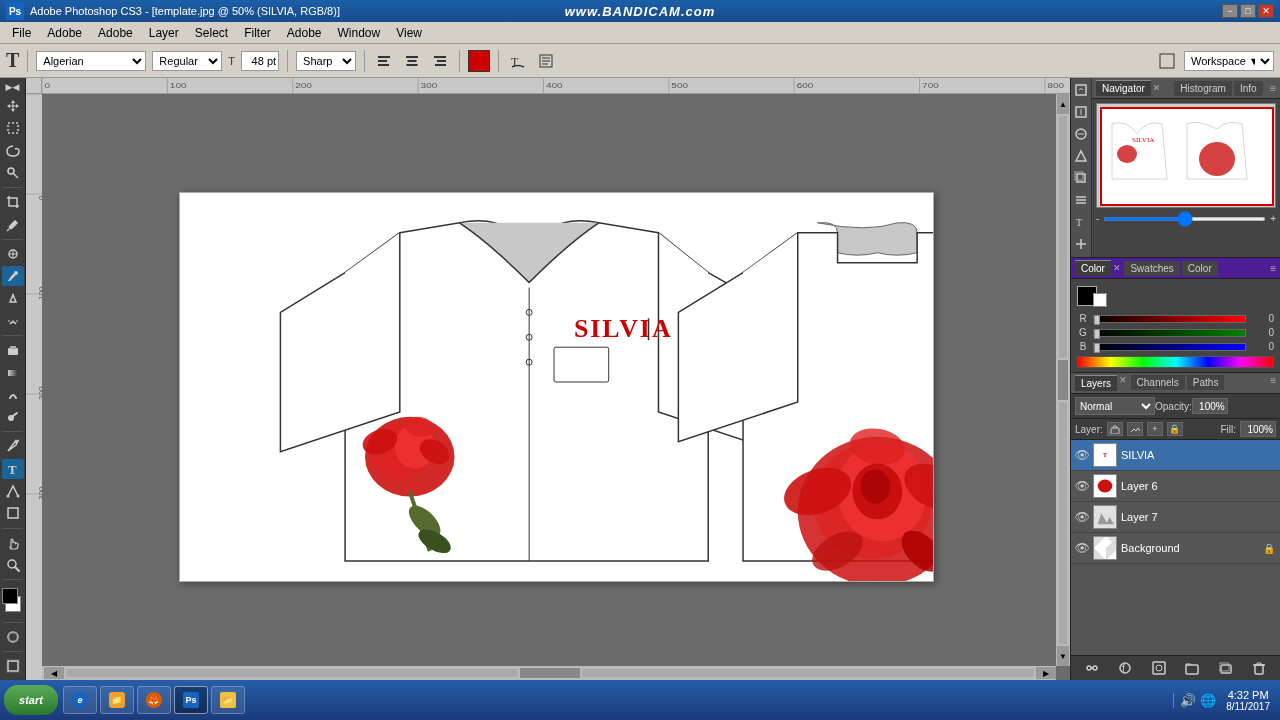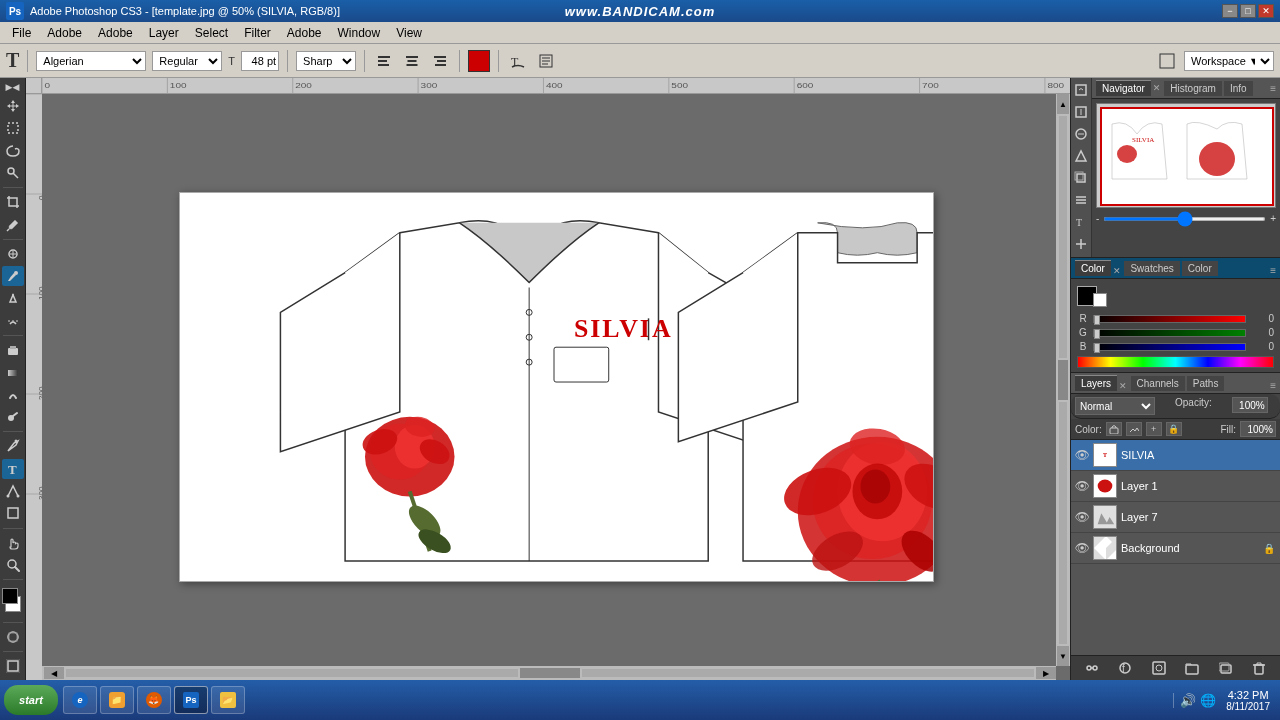--- a/index.html
+++ b/index.html
@@ -574,21 +574,21 @@
               <line x1="2" y1="7" x2="12" y2="7" stroke="#ccc" stroke-width="1.5"></line>
             </svg>
         </div>
       </div>
 
       <div style="flex:1; display:flex; flex-direction:column;">
 
         <div style="display:flex; align-items:center; background:#555; padding:2px 4px; border-bottom:1px solid #222; gap:2px;">
           <div style="padding:2px 6px; font-size:10px; color:white; background:#3c3c3c; cursor:pointer; border-top:1px solid #888;">Navigator</div>
           <span style="font-size:9px; color:#aaa; cursor:pointer;">✕</span>
-          <div style="padding:2px 6px; font-size:10px; color:#ccc; background:#444; cursor:pointer; margin-left:2px;">Histogram</div>
+          <div style="padding:2px 6px; font-size:10px; color:#ccc; background:#444; cursor:pointer; margin-left:12px;">Histogram</div>
           <div style="padding:2px 6px; font-size:10px; color:#ccc; background:#444; cursor:pointer;">Info</div>
           <div style="margin-left:auto; font-size:10px; color:#aaa; cursor:pointer;">≡</div>
         </div>
 
         <div style="padding:4px; flex:1; display:flex; flex-direction:column;">
           <div style="width:180px; height:105px; background:#aaa; border:1px solid #777; overflow:hidden; position:relative;">
             
             <svg width="180" height="105" viewBox="0 0 180 105">
               <rect width="180" height="105" fill="#ccc"></rect>
               <rect x="4" y="4" width="172" height="97" fill="white" stroke="#999" stroke-width="0.5"></rect>
@@ -608,21 +608,21 @@
             <span style="font-size:10px; color:#ccc; cursor:pointer;">-</span>
             <input type="range" min="0" max="100" value="50" style="flex: 1 1 0%; height: 4px; cursor: pointer;">
             <span style="font-size:10px; color:#ccc; cursor:pointer;">+</span>
           </div>
         </div>
       </div>
     </div>
 
     <div style="border-bottom:1px solid #222;">
 
-      <div style="display:flex; align-items:flex-end; background:#0c4a6e; padding:2px 4px; border-bottom:1px solid #222; gap:2px;">
+      <div style="display:flex; align-items:center; background:#4c1d95; padding:2px 4px; border-bottom:1px solid #222; gap:2px;">
         <div style="padding:2px 6px; font-size:10px; color:white; background:#3c3c3c; cursor:pointer; border-top:1px solid #888;">Color</div>
         <span style="font-size:9px; color:#aaa; cursor:pointer;">✕</span>
         <div style="padding:2px 6px; font-size:10px; color:#ccc; background:#444; cursor:pointer; margin-left:2px;">Swatches</div>
         <div style="padding:2px 6px; font-size:10px; color:#ccc; background:#444; cursor:pointer;">Color</div>
         <div style="margin-left:auto; font-size:10px; color:#aaa; cursor:pointer;">≡</div>
       </div>
       <div style="padding:6px 6px 4px 6px;">
 
         <div style="display:flex; gap:4px; margin-bottom:6px; align-items:center;">
           <div style="width:20px; height:20px; background:black; border:1px solid #aaa; cursor:pointer;"></div>
@@ -652,40 +652,40 @@
           </div>
           <span style="width:24px; font-size:10px; color:#ccc; text-align:right;">0</span>
         </div>
 
         <div style="width:100%; height:12px; background:linear-gradient(to right,#ff0000,#ffff00,#00ff00,#00ffff,#0000ff,#ff00ff,#ff0000); border:1px solid #555; cursor:crosshair;"></div>
       </div>
     </div>
 
     <div id="layers-panel" style="flex:1; display:flex; flex-direction:column;">
 
-      <div style="display:flex; align-items:flex-end; background:#555; padding:2px 4px; border-bottom:1px solid #222; gap:2px;">
+      <div style="display:flex; align-items:flex-start; background:#555; padding:2px 4px; border-bottom:1px solid #222; gap:2px;">
         <div style="padding:2px 6px; font-size:10px; color:white; background:#3c3c3c; cursor:pointer; border-top:1px solid #888;">Layers</div>
         <span style="font-size:9px; color:#aaa; cursor:pointer;">✕</span>
         <div style="padding:2px 6px; font-size:10px; color:#ccc; background:#444; cursor:pointer; margin-left:2px;">Channels</div>
         <div style="padding:2px 6px; font-size:10px; color:#ccc; background:#444; cursor:pointer;">Paths</div>
         <div style="margin-left:auto; font-size:10px; color:#aaa; cursor:pointer;">≡</div>
       </div>
 
-      <div style="display:flex; align-items:flex-start; padding:3px 4px; gap:20px; border-bottom:1px solid #222; background:#3c3c3c;border-radius:10px;">
+      <div style="display:flex; align-items:center; padding:3px 4px; gap:0; border-bottom:1px solid #222; background:#3c3c3c;">
         <select style="height:18px; font-size:10px; background:#555; color:white; border:1px solid #666; width:80px;">
           <option>Normal</option>
           <option>Multiply</option>
           <option>Screen</option>
         </select>
         <span style="font-size:10px; color:#ccc;">Opacity:</span>
         <input type="text" value="100%" style="width: 36px; height: 16px; font-size: 10px; background: rgb(85, 85, 85); color: white; border: 1px solid rgb(102, 102, 102); text-align: right; padding: 0px 2px;">
       </div>
 
       <div style="display:flex; align-items:center; gap:4px; padding:2px 4px; border-bottom:1px solid #222; background:#3c3c3c;">
-        <span style="font-size:10px; color:#ccc;">Color:</span>
+        <span style="font-size:10px; color:#ccc;">Layer:</span>
         <div style="width:16px; height:14px; display:flex; align-items:center; justify-content:center; background:#555; border:1px solid #666; cursor:pointer; font-size:9px; color:#ccc;">
           <svg width="10" height="10" viewBox="0 0 10 10">
               <rect x="1" y="4" width="8" height="6" rx="1" fill="none" stroke="#ccc" stroke-width="1"></rect>
               <path d="M3 4 L3 3 Q5 0 7 3 L7 4" fill="none" stroke="#ccc" stroke-width="1"></path>
             </svg>
         </div>
         <div style="width:16px; height:14px; display:flex; align-items:center; justify-content:center; background:#555; border:1px solid #666; cursor:pointer; font-size:9px; color:#ccc;">
           <svg width="10" height="10" viewBox="0 0 10 10">
               <path d="M1 8 L4 5 L6 7 L8 4 L10 7" fill="none" stroke="#ccc" stroke-width="1"></path>
             </svg>
@@ -706,21 +706,21 @@
           <span style="font-size:11px; color:white; flex:1;">SILVIA</span>
         </div>
 
         <div class="layer-item" style="display:flex; align-items:center; gap:4px; padding:3px 4px; border-bottom:1px solid #444; cursor:pointer; background:#555; min-height:30px;">
           <div style="width:14px; height:14px; display:flex; align-items:center; justify-content:center; cursor:pointer; color:#ccc; font-size:12px;">👁</div>
           <div style="width:24px; height:24px; background:white; border:1px solid #888; display:flex; align-items:center; justify-content:center; overflow:hidden; flex-shrink:0;">
             <svg width="24" height="24" viewBox="0 0 24 24">
                 <ellipse cx="12" cy="12" rx="8" ry="7" fill="#cc1111"></ellipse>
               </svg>
           </div>
-          <span style="font-size:11px; color:white; flex:1;">Layer 1</span>
+          <span style="font-size:11px; color:white; flex:1;">Layer 6</span>
         </div>
 
         <div class="layer-item" style="display:flex; align-items:center; gap:4px; padding:3px 4px; border-bottom:1px solid #444; cursor:pointer; background:#555; min-height:30px;">
           <div style="width:14px; height:14px; display:flex; align-items:center; justify-content:center; cursor:pointer; color:#ccc; font-size:12px;">👁</div>
           <div style="width:24px; height:24px; background:#e0e0e0; border:1px solid #888; display:flex; align-items:center; justify-content:center; overflow:hidden; flex-shrink:0;">
             <svg width="24" height="24" viewBox="0 0 24 24">
                 <rect width="24" height="24" fill="#e0e0e0"></rect>
                 <path d="M4 20 L8 8 L14 18 L17 12 L22 20 Z" fill="#999"></path>
               </svg>
           </div>

